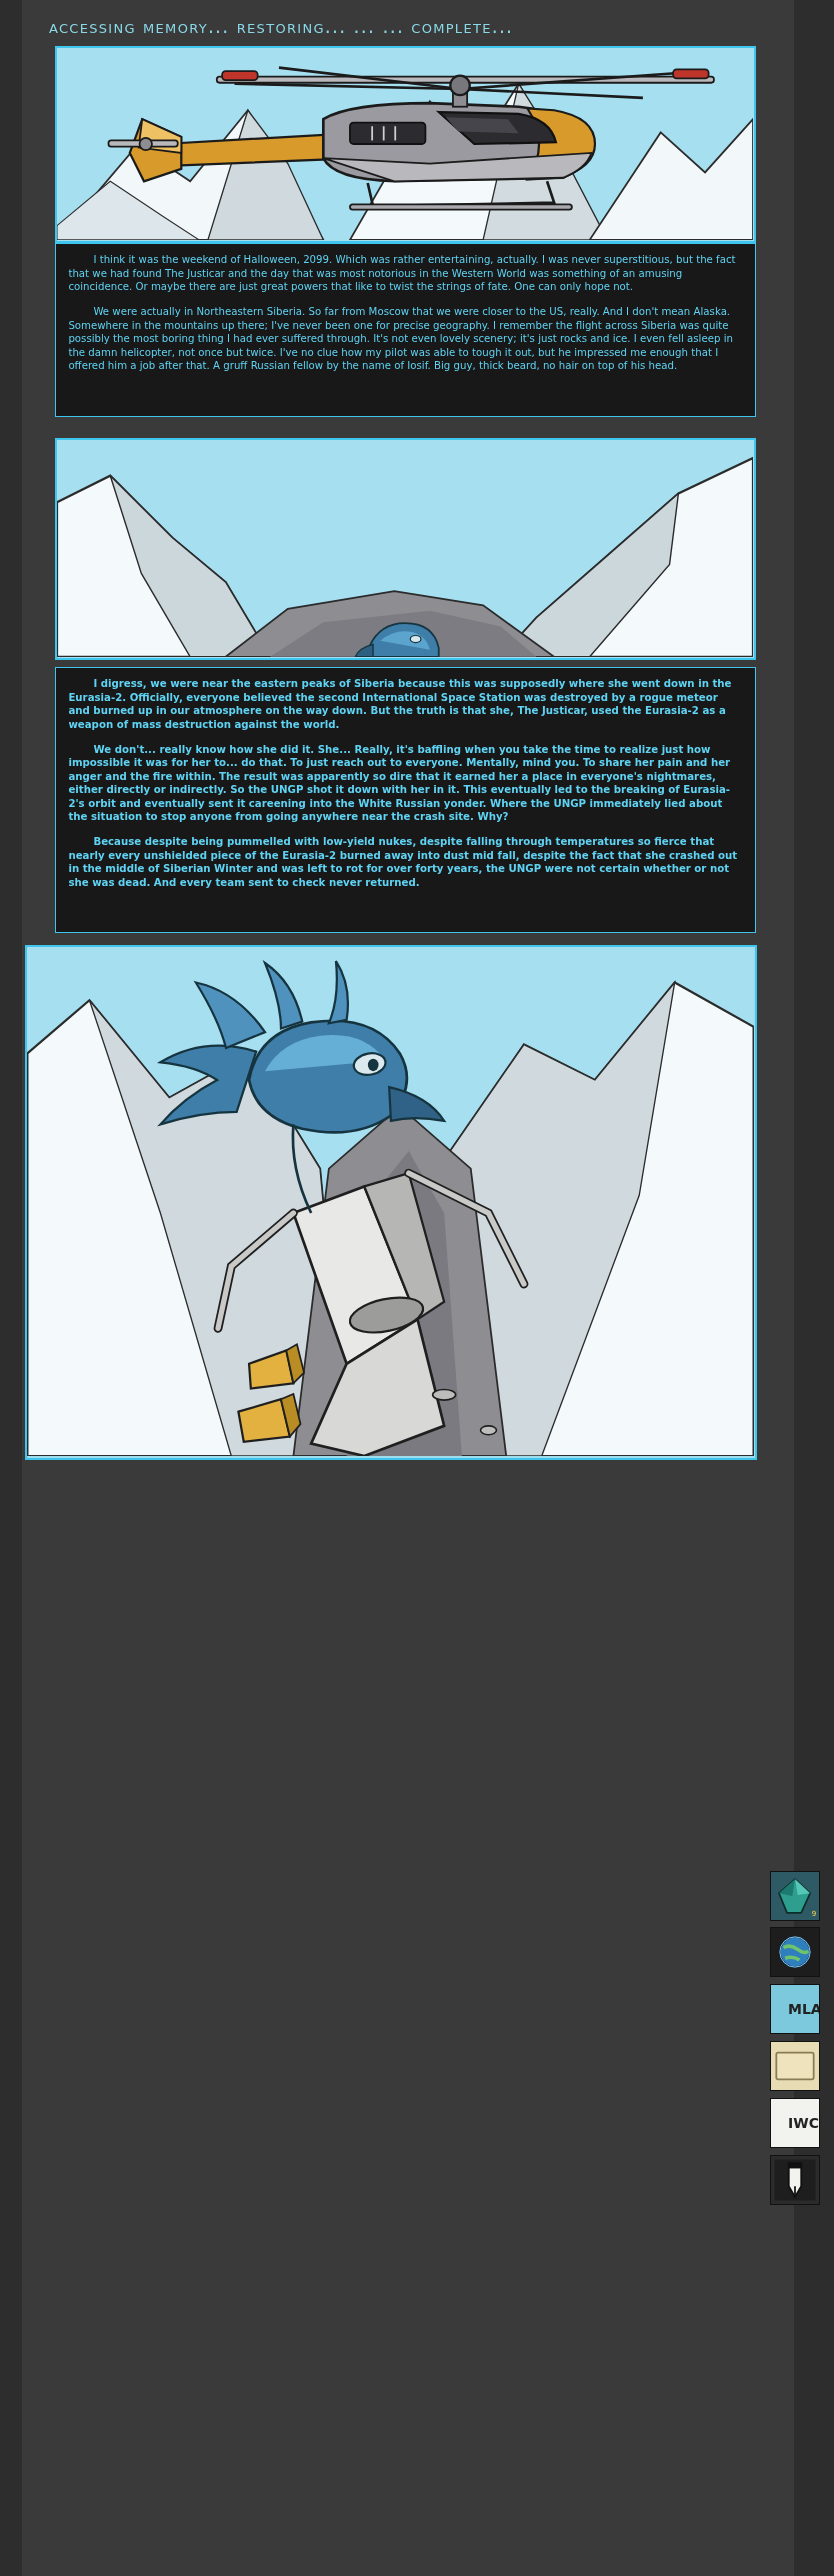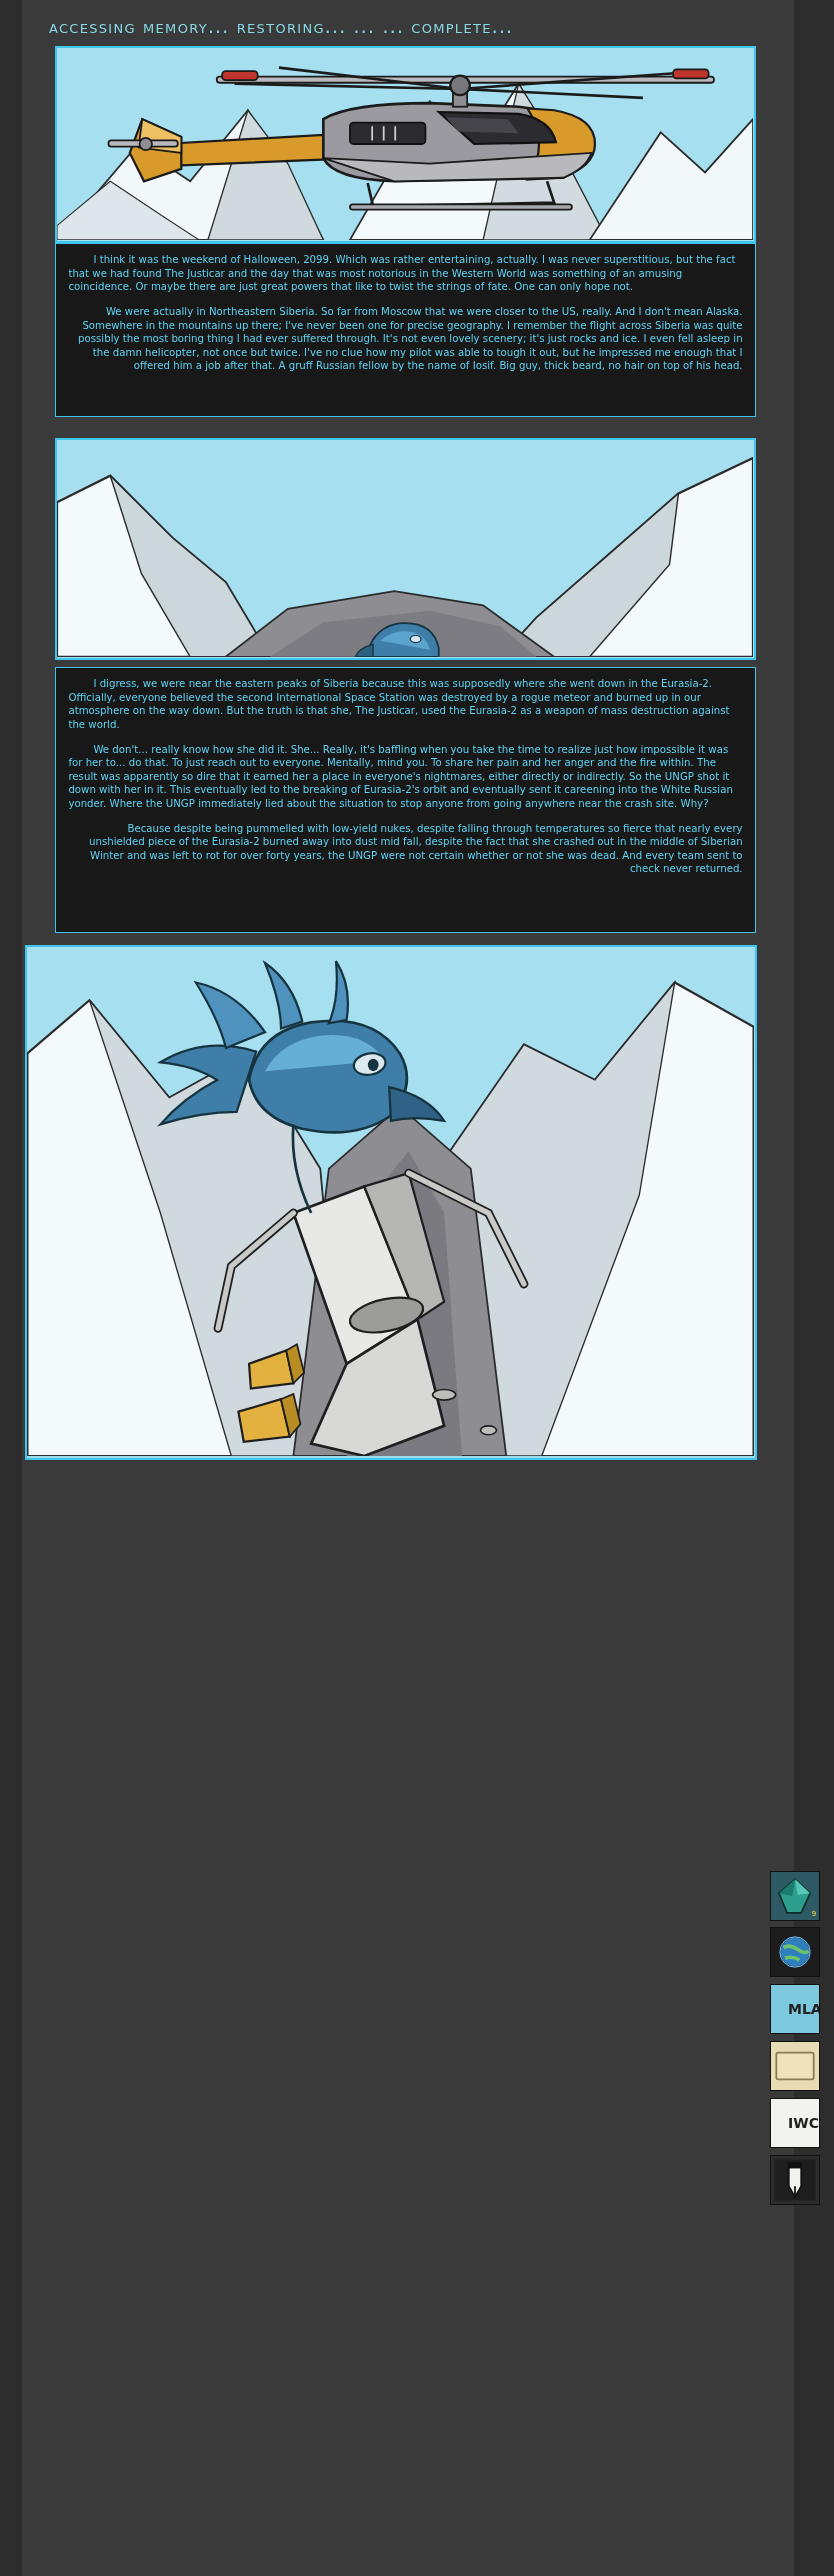--- a/index.html
+++ b/index.html
@@ -85,21 +85,20 @@
   }
   .textpanel p {
     margin: 0 0 11.5px 0;
     text-indent: 25px;
   }
   .textpanel p.noindent {
     text-indent: 0;
   }
   .textpanel p:last-child {
     margin-bottom: 0;
-    text-align: right;
   }
 
   
   #panel-heli {
     left: 55px; top: 46px; width: 701px; height: 197px;
     background: #9fdcec;
   }
   .sky { position:absolute; left:0; top:0; right:0; bottom:0; background:#a6dff0; }
 
   
@@ -109,21 +108,21 @@
   }
 
   
   #panel-crash {
     left: 25px; top: 945px; width: 732px; height: 515px;
     background: #9fdcec;
   }
 
   
   #text-1 { left: 55px; top: 243px; width: 701px; height: 174px; }
-  #text-2 { left: 55px; top: 667px; width: 701px; height: 266px; }
+  #text-2 { left: 55px; top: 667px; width: 701px; height: 266px; font-weight: bold; }
 
   
   .badge {
     position: absolute;
     left: 770px;
     width: 50px;
     height: 50px;
     background: #d8d8d8;
     border: 0.9px solid #111;
     box-sizing: border-box;

